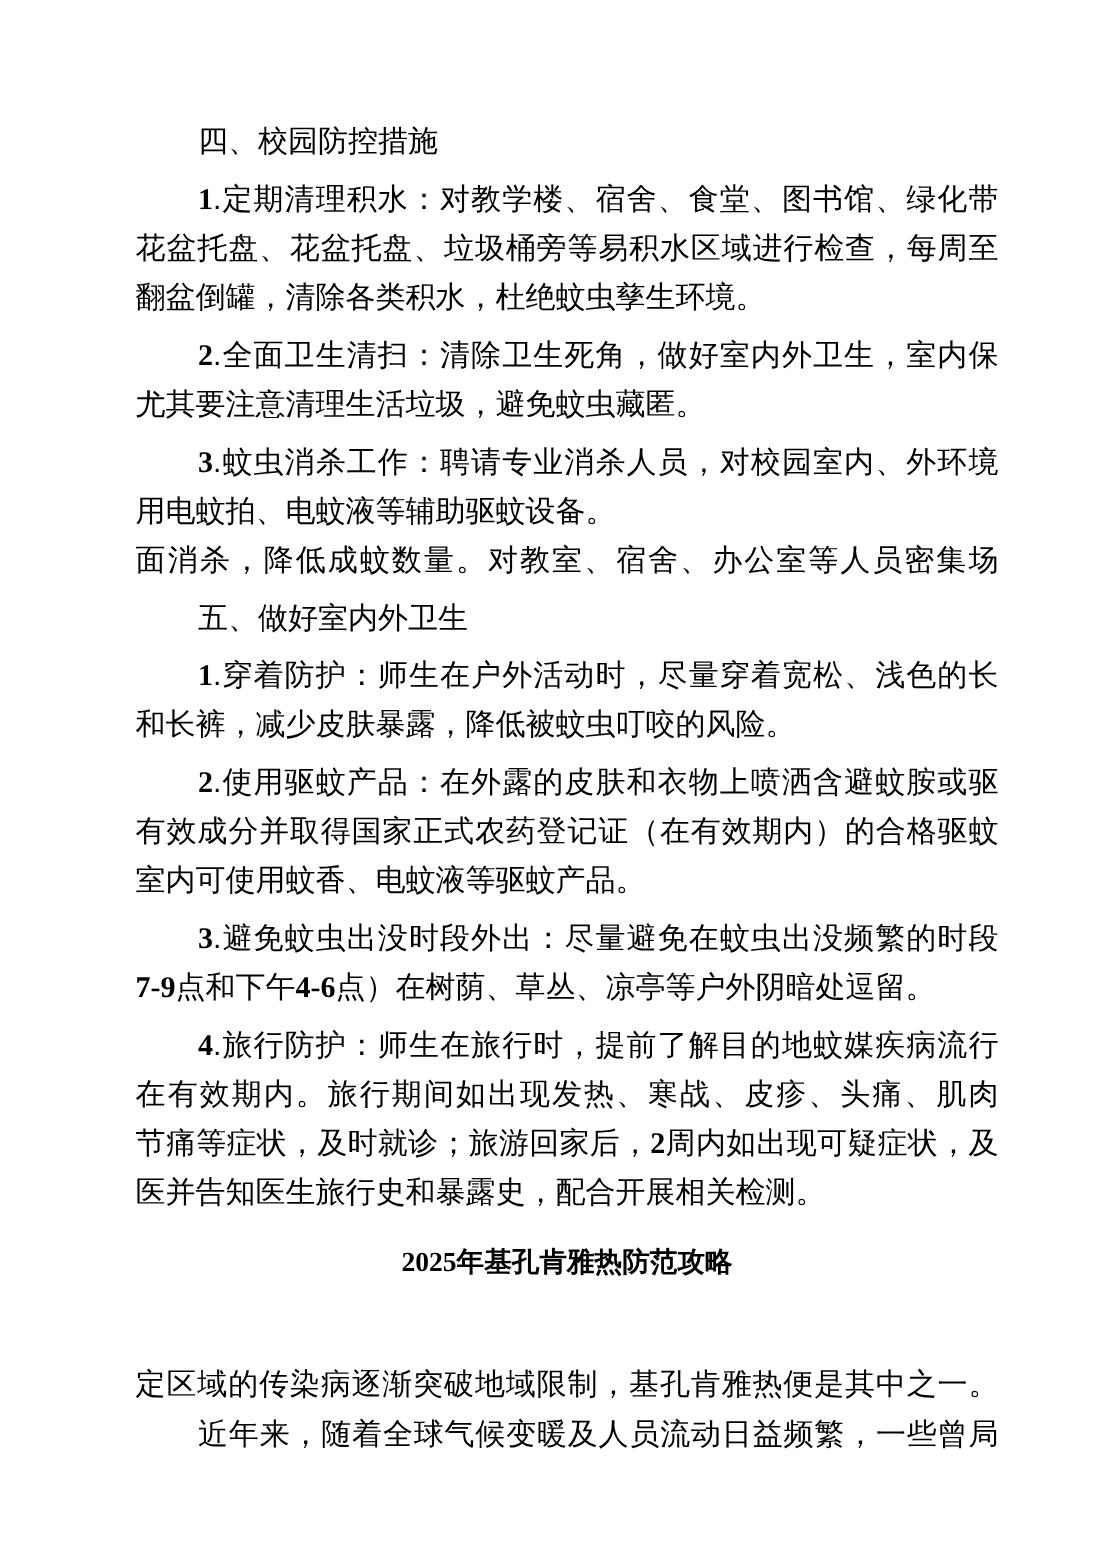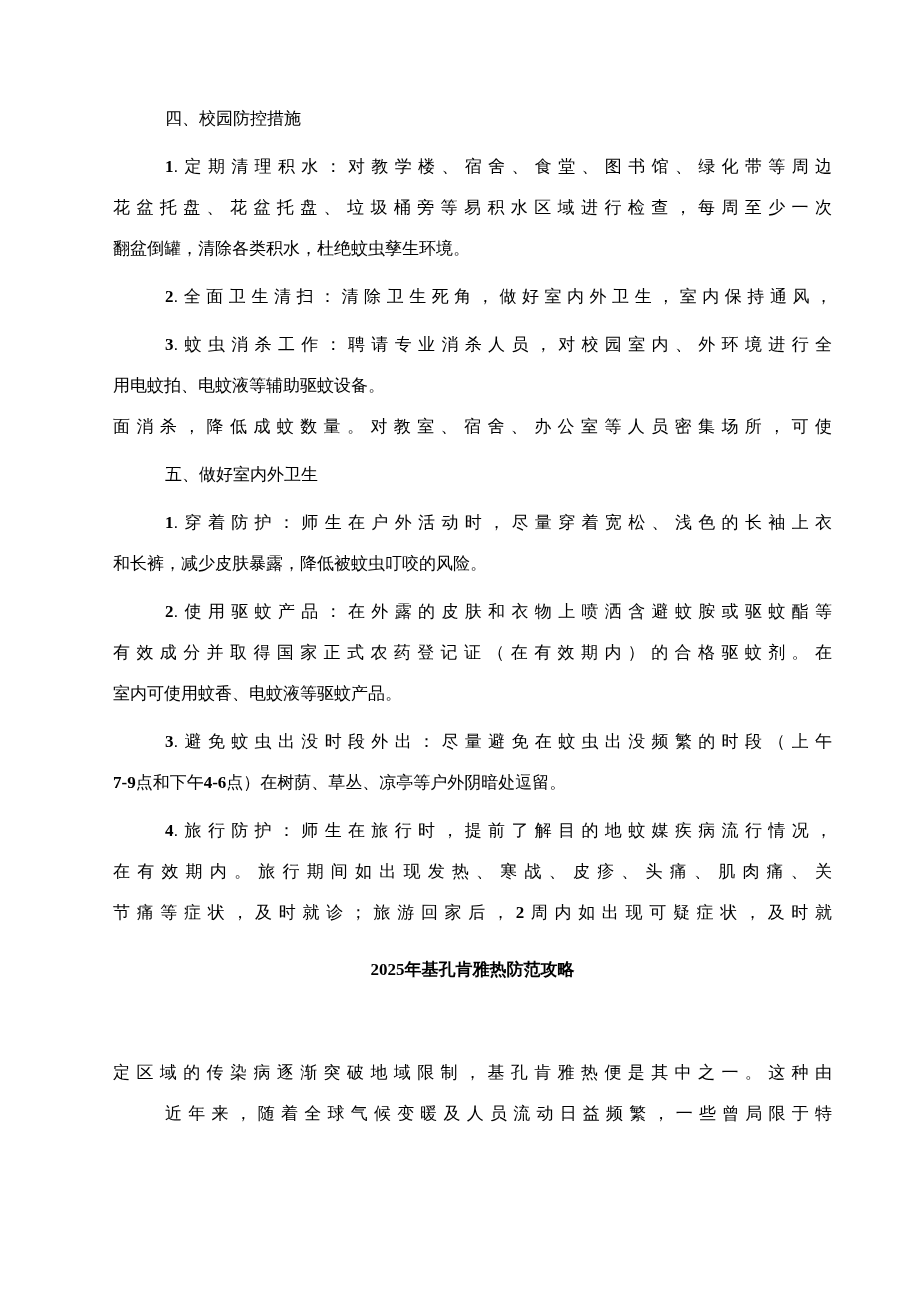--- a/index.html
+++ b/index.html
@@ -24,41 +24,41 @@
     position: absolute;
     left: 113px;
     top: 0;
     width: 719px;
     padding-top: 98px;
   }
   .block {
     margin: 0 0 7px 0;
   }
   .line {
-    font-size: 17px;
+    font-size: 25px;
     line-height: 41px;
     height: 41px;
     overflow: hidden;
     font-weight: 500;
     text-align: justify;
     text-align-last: justify;
     white-space: normal;
   }
   .line.first {
     text-indent: 52px;
   }
   .line.last {
     text-align: left;
     text-align-last: left;
   }
   .block.title .line {
     text-align: right;
     text-align-last: center;
     font-weight: bold;
-    font-size: 17px;
+    font-size: 23px;
     text-indent: 0;
     margin-top: 16px;
   }
   .spacer {
     height: 48px;
   }
   .num {
     font-family: "Liberation Serif", "DejaVu Serif", serif;
     font-weight: bold;
   }
@@ -71,20 +71,21 @@
       <div class="block heading">
         <div class="line first last">四、校园防控措施</div>
       </div>
       <div class="block para">
         <div class="line first"><span class="num">1</span>.定期清理积水：对教学楼、宿舍、食堂、图书馆、绿化带等周边</div>
         <div class="line">花盆托盘、花盆托盘、垃圾桶旁等易积水区域进行检查，每周至少一次</div>
         <div class="line last">翻盆倒罐，清除各类积水，杜绝蚊虫孳生环境。</div>
       </div>
       <div class="block para">
         <div class="line first"><span class="num">2</span>.全面卫生清扫：清除卫生死角，做好室内外卫生，室内保持通风，</div>
+        <div class="line last">尤其要注意清理生活垃圾，避免蚊虫藏匿。</div>
       </div>
       <div class="block para">
         <div class="line first"><span class="num">3</span>.蚊虫消杀工作：聘请专业消杀人员，对校园室内、外环境进行全</div>
         <div class="line last">用电蚊拍、电蚊液等辅助驱蚊设备。</div>
         <div class="line">面消杀，降低成蚊数量。对教室、宿舍、办公室等人员密集场所，可使</div>
       </div>
       <div class="block heading">
         <div class="line first last">五、做好室内外卫生</div>
       </div>
       <div class="block para">
@@ -97,20 +98,21 @@
         <div class="line last">室内可使用蚊香、电蚊液等驱蚊产品。</div>
       </div>
       <div class="block para">
         <div class="line first"><span class="num">3</span>.避免蚊虫出没时段外出：尽量避免在蚊虫出没频繁的时段（上午</div>
         <div class="line last"><span class="num">7-9</span>点和下午<span class="num">4-6</span>点）在树荫、草丛、凉亭等户外阴暗处逗留。</div>
       </div>
       <div class="block para">
         <div class="line first"><span class="num">4</span>.旅行防护：师生在旅行时，提前了解目的地蚊媒疾病流行情况，</div>
         <div class="line">在有效期内。旅行期间如出现发热、寒战、皮疹、头痛、肌肉痛、关</div>
         <div class="line">节痛等症状，及时就诊；旅游回家后，<span class="num">2</span>周内如出现可疑症状，及时就</div>
+        <div class="line last">医并告知医生旅行史和暴露史，配合开展相关检测。</div>
       </div>
       <div class="block title">
         <div class="line"><span class="num">2025</span>年基孔肯雅热防范攻略</div>
       </div>
       <div class="block spacer"></div>
       <div class="block para">
         <div class="line">定区域的传染病逐渐突破地域限制，基孔肯雅热便是其中之一。这种由</div>
         <div class="line first">近年来，随着全球气候变暖及人员流动日益频繁，一些曾局限于特</div>
       </div>
     </div>

